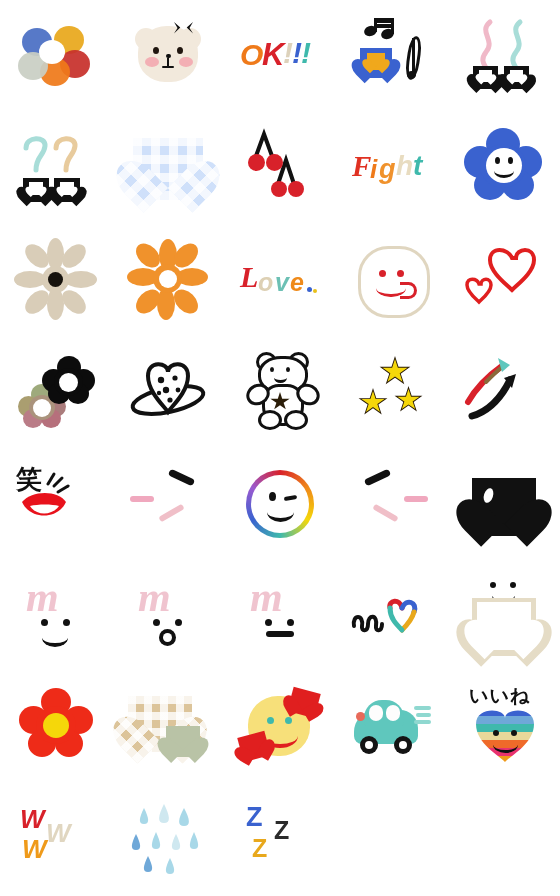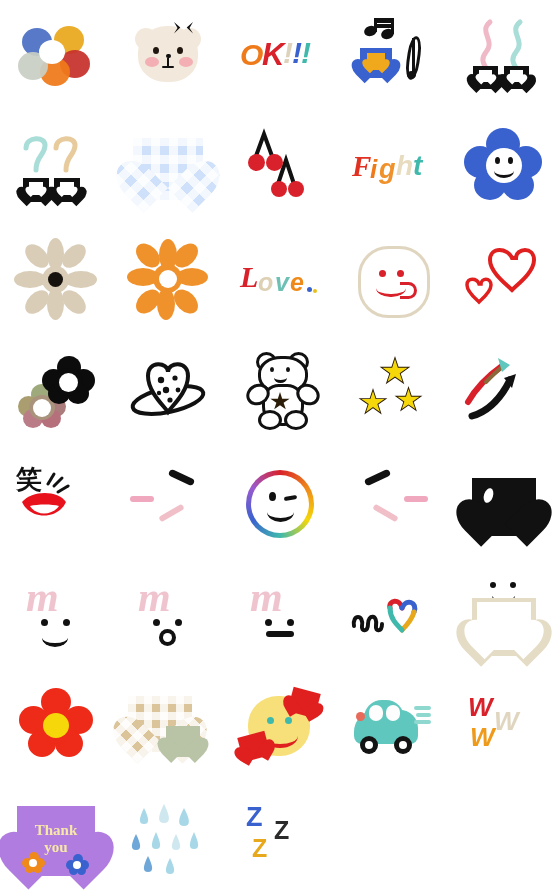--- a/index.html
+++ b/index.html
@@ -493,52 +493,48 @@
       <div class="wheel" style="left:10px;top:50px;width:18px;height:18px;"></div>
       <div class="wheel-in" style="left:15px;top:55px;width:8px;height:8px;"></div>
       <div class="wheel" style="left:44px;top:50px;width:18px;height:18px;"></div>
       <div class="wheel-in" style="left:49px;top:55px;width:8px;height:8px;"></div>
       <div class="bar" style="left:64px;top:20px;width:17px;height:4px;background:#8fd8d0;"></div>
       <div class="bar" style="left:66px;top:27px;width:15px;height:4px;background:#8fd8d0;"></div>
       <div class="bar" style="left:64px;top:34px;width:17px;height:4px;background:#8fd8d0;"></div>
     </div>
   </div>
 
+  <div class="cell">
+    <div class="art">
+      <span class="txt" style="left:7px;top:0px;font-size:19px;color:#111;font-weight:bold;letter-spacing:1px;">いいね</span>
+      <div style="position:absolute;left:14px;top:22px;width:58px;height:54px;overflow:hidden;
+                  -webkit-clip-path:path('M29 10 C29 0, 58 -2, 58 16 C58 36, 34 48, 29 54 C24 48, 0 36, 0 16 C0 -2, 29 0, 29 10 Z');
+                  clip-path:path('M29 10 C29 0, 58 -2, 58 16 C58 36, 34 48, 29 54 C24 48, 0 36, 0 16 C0 -2, 29 0, 29 10 Z');">
+        <div style="position:absolute;left:0;top:0;width:58px;height:8px;background:#3a62cf;"></div>
+        <div style="position:absolute;left:0;top:8px;width:58px;height:8px;background:#6fa8d8;"></div>
+        <div style="position:absolute;left:0;top:16px;width:58px;height:8px;background:#3fb9ac;"></div>
+        <div style="position:absolute;left:0;top:24px;width:58px;height:8px;background:#e8d89a;"></div>
+        <div style="position:absolute;left:0;top:32px;width:58px;height:8px;background:#ef6a2a;"></div>
+        <div style="position:absolute;left:0;top:40px;width:58px;height:8px;background:#e8326e;"></div>
+        <div style="position:absolute;left:0;top:48px;width:58px;height:8px;background:#ef9a1a;"></div>
+      </div>
+      <div class="eye-d" style="left:31px;top:44px;width:6px;height:6px;background:#111;"></div>
+      <div class="eye-d" style="left:49px;top:44px;width:6px;height:6px;background:#111;"></div>
+      <div style="position:absolute;left:31px;top:50px;width:25px;height:14px;border-bottom:3px solid #111;border-radius:0 0 50% 50%;"></div>
+    </div>
+  </div>
 
   <div class="cell">
     <div class="art">
       <span class="txt" style="left:6px;top:8px;font-size:26px;color:#d8212a;font-style:italic;">W</span>
       <span class="txt" style="left:32px;top:22px;font-size:26px;color:#e0d6c0;font-style:italic;">W</span>
       <span class="txt" style="left:8px;top:38px;font-size:26px;color:#ef9a1a;font-style:italic;">W</span>
     </div>
   </div>
 
-  <div class="cell">
-    <div class="art">
-      <div class="heart" style="left:3px;top:8px;width:78px;height:70px;background:#b07ce0;"></div>
-      <span class="txt" style="left:13px;top:24px;font-size:15px;color:#f7e8a8;font-family:'Liberation Serif',serif;
-                   white-space:normal;width:58px;text-align:center;line-height:17px;">Thank you</span>
-      <div style="position:absolute;left:8px;top:54px;width:22px;height:21px;">
-        <div class="petal" style="left:7px;top:0;width:10px;height:10px;background:#ef8a1a;"></div>
-        <div class="petal" style="left:13px;top:6px;width:10px;height:10px;background:#ef8a1a;"></div>
-        <div class="petal" style="left:0px;top:6px;width:10px;height:10px;background:#ef8a1a;"></div>
-        <div class="petal" style="left:3px;top:12px;width:9px;height:9px;background:#ef8a1a;"></div>
-        <div class="petal" style="left:11px;top:12px;width:9px;height:9px;background:#ef8a1a;"></div>
-        <div class="flower-core" style="left:7px;top:7px;width:8px;height:8px;"></div>
-      </div>
-      <div style="position:absolute;left:52px;top:56px;width:22px;height:21px;">
-        <div class="petal" style="left:7px;top:0;width:10px;height:10px;background:#3a62cf;"></div>
-        <div class="petal" style="left:13px;top:6px;width:10px;height:10px;background:#3a62cf;"></div>
-        <div class="petal" style="left:0px;top:6px;width:10px;height:10px;background:#3a62cf;"></div>
-        <div class="petal" style="left:3px;top:12px;width:9px;height:9px;background:#3a62cf;"></div>
-        <div class="petal" style="left:11px;top:12px;width:9px;height:9px;background:#3a62cf;"></div>
-        <div class="flower-core" style="left:7px;top:7px;width:8px;height:8px;"></div>
-      </div>
-    </div>
-  </div>
 
   <div class="cell">
     <div class="art">
       <svg width="84" height="84" viewBox="0 0 84 84">
         <g>
           <path d="M18 10 C13 20, 12 26, 18 26 C24 26, 23 20, 18 10 Z" fill="#a8d8e8"></path>
           <path d="M38 6 C32 18, 31 25, 38 25 C45 25, 44 18, 38 6 Z" fill="#cfe8f0"></path>
           <path d="M58 10 C52 21, 51 28, 58 28 C65 28, 64 21, 58 10 Z" fill="#a8d8e8"></path>
           <path d="M10 36 C5 46, 4 52, 10 52 C16 52, 15 46, 10 36 Z" fill="#6fa8d8"></path>
           <path d="M30 34 C25 45, 24 51, 30 51 C36 51, 35 45, 30 34 Z" fill="#a8d8e8"></path>

